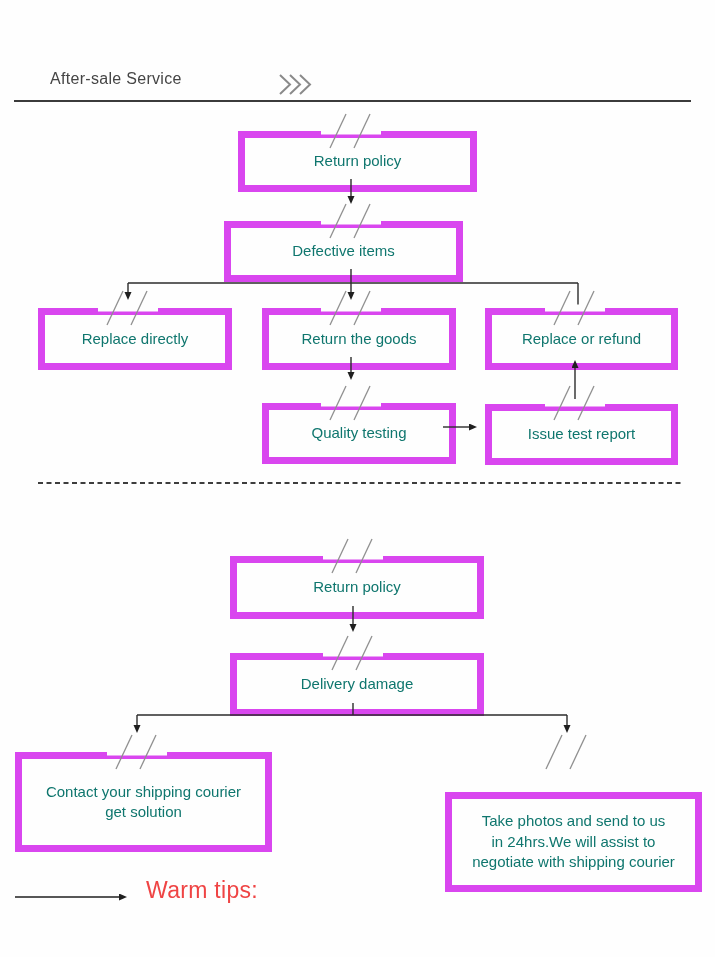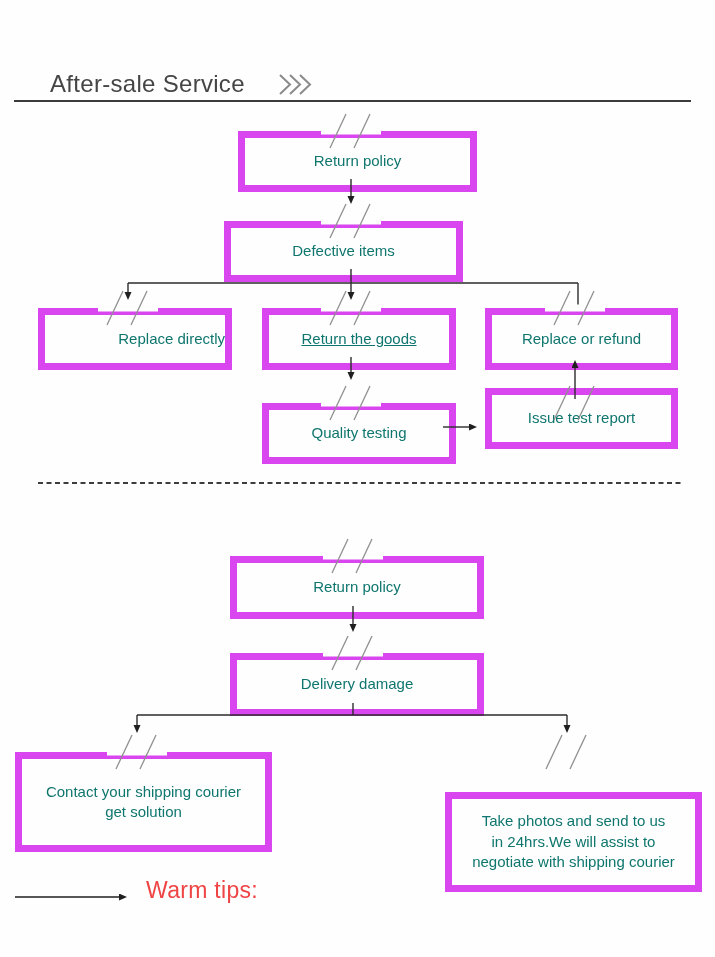--- a/index.html
+++ b/index.html
@@ -9,21 +9,21 @@
   }
   .page{
     position:relative;
     width:715px;height:957px;
     background:#fefefe;
     overflow:hidden;
   }
   
   .title{
     position:absolute;left:50px;top:70px;
-    font-size:24px;color:#454545;letter-spacing:.3px;
+    font-size:16px;color:#454545;letter-spacing:.3px;
   }
   .chevrons{
     position:absolute;left:277px;top:73px;width:44px;height:23px;
   }
   .title-underline{
     position:absolute;left:14px;top:100px;width:677px;height:2px;
     background:#3b3b3b;
   }
   
   .node{
@@ -32,25 +32,25 @@
     display:flex;flex-direction:column;
     align-items:center;justify-content:center;
     text-align:center;
     color:#0f766e;font-size:15px;line-height:20.5px;
     background:transparent;
     z-index:1;
   }
   
   .n-return-policy-1{left:238px;top:131px;width:225px;height:47px;}
   .n-defective-items{left:224px;top:221px;width:225px;height:47px;}
-  .n-replace-directly{left:38px;top:308px;width:180px;height:48px;align-items:flex-end;}
-  .n-return-the-goods{left:262px;top:308px;width:180px;height:48px;text-decoration:underline;}
+  .n-replace-directly{left:38px;top:308px;width:180px;height:48px;}
+  .n-return-the-goods{left:262px;top:308px;width:180px;height:48px;}
   .n-replace-or-refund{left:485px;top:308px;width:179px;height:48px;}
   .n-quality-testing{left:262px;top:403px;width:180px;height:47px;}
-  .n-issue-test-report{left:485px;top:388px;width:179px;height:47px;}
+  .n-issue-test-report{left:485px;top:404px;width:179px;height:47px;}
   
   .n-return-policy-2{left:230px;top:556px;width:240px;height:49px;}
   .n-delivery-damage{left:230px;top:653px;width:240px;height:49px;}
   .n-contact-courier{left:15px;top:752px;width:243px;height:86px;}
   .n-take-photos{left:445px;top:792px;width:243px;height:86px;}
   
   .overlay{
     position:absolute;left:0;top:0;width:715px;height:957px;
     pointer-events:none;z-index:2;
   }

